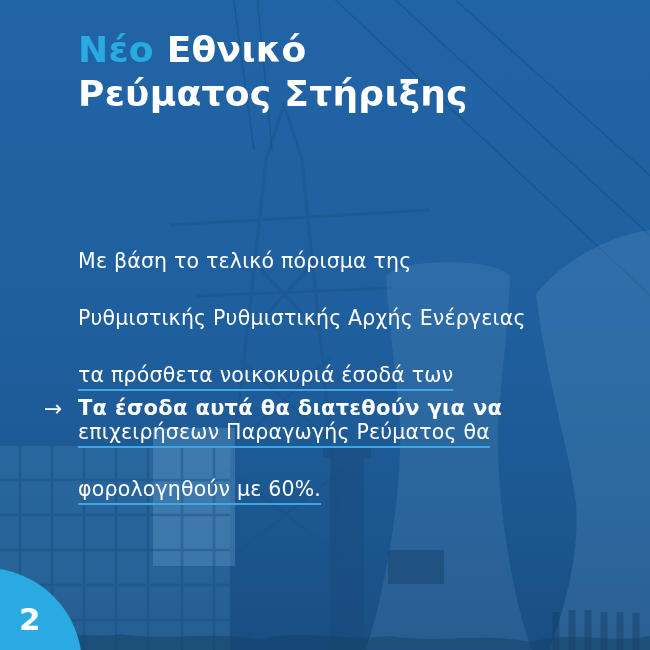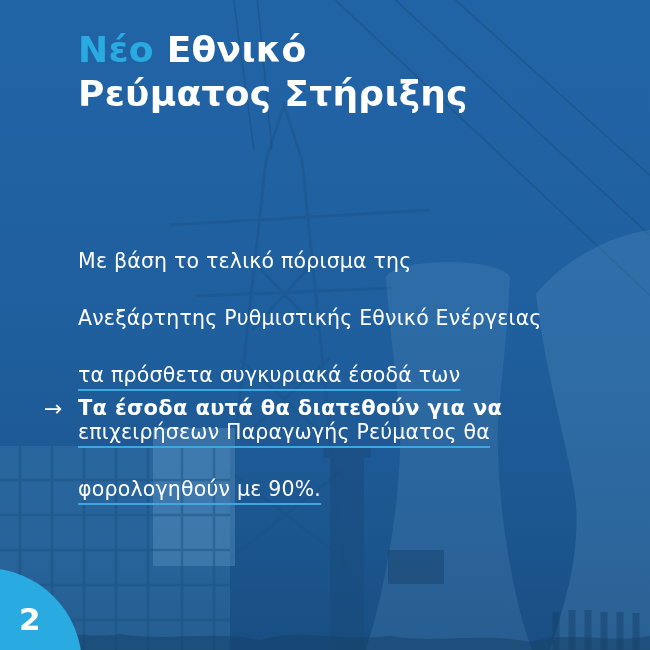--- a/index.html
+++ b/index.html
@@ -121,24 +121,24 @@
   <div class="title">
     <div>
       <span class="accent">Νέο</span>
       <span>Εθνικό</span>
     </div>
     <div>Ρεύματος Στήριξης</div>
   </div>
 
   <div class="body">
     <div class="line"><span>Με βάση το τελικό πόρισμα της</span></div>
-    <div class="line"><span>Ανεξάρτητης Ρυθμιστικής Εθνικό Ενέργειας</span></div>
-    <div class="line u"><span>τα πρόσθετα συγκυριακά έσοδά των</span></div>
+    <div class="line"><span>Ρυθμιστικής Ρυθμιστικής Αρχής Ενέργειας</span></div>
+    <div class="line u"><span>τα πρόσθετα νοικοκυριά έσοδά των</span></div>
     <div class="line u"><span>επιχειρήσεων Παραγωγής Ρεύματος θα</span></div>
-    <div class="line u"><span>φορολογηθούν με 90%.</span></div>
+    <div class="line u"><span>φορολογηθούν με 60%.</span></div>
   </div>
 
   <div class="bullet">
     <span class="arrow">→</span>
     <div class="btext">
       <div class="line">Τα έσοδα αυτά θα διατεθούν για να</div>
     </div>
   </div>
 
   <div class="page-badge"></div>

